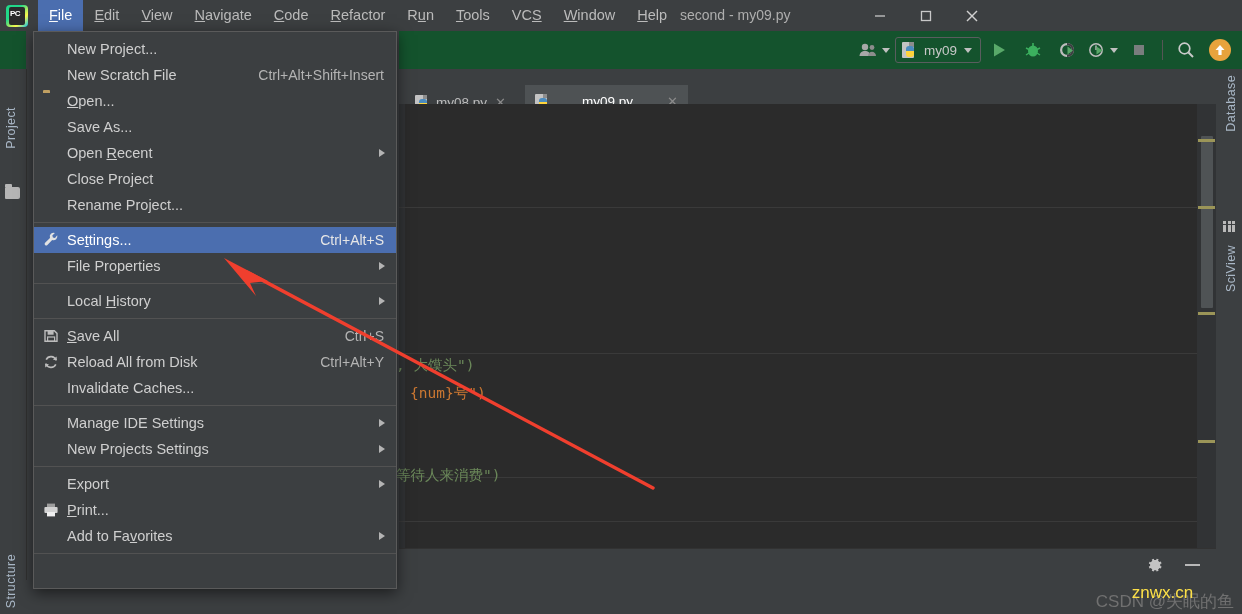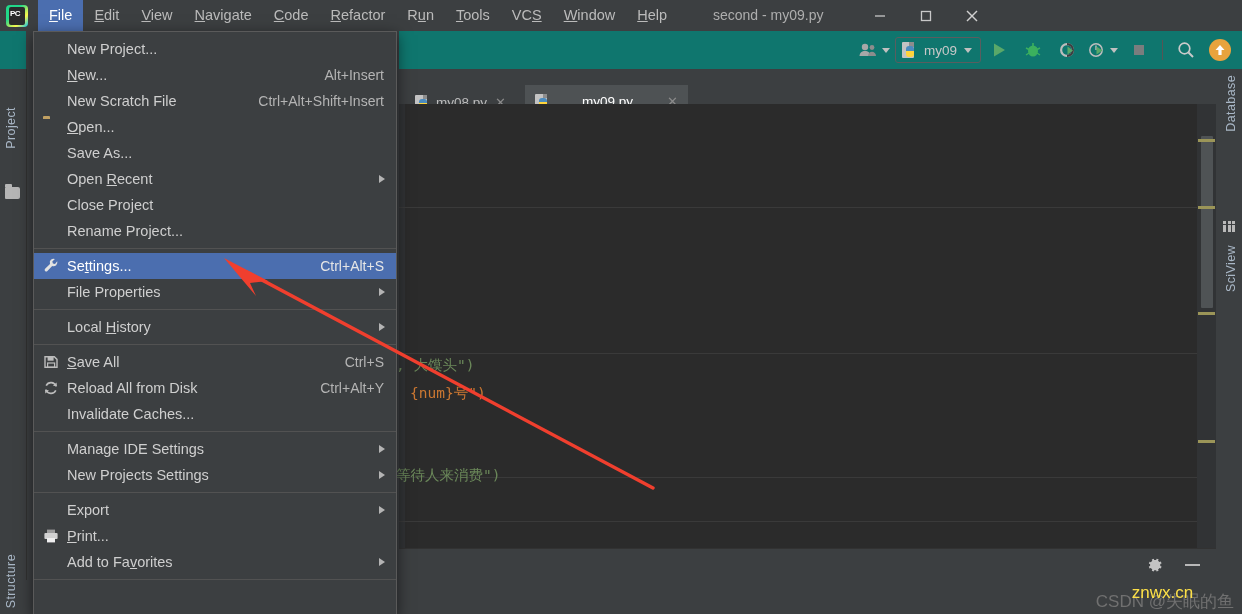--- a/index.html
+++ b/index.html
@@ -14,27 +14,27 @@
   .titlebar{position:absolute;left:0;top:0;width:995px;height:31px;background:#3c3f41;}
   .pc-logo{position:absolute;left:6px;top:5px;width:22px;height:22px;border-radius:4px;
            background:linear-gradient(135deg,#21d789 0%,#21d789 35%,#fcf84a 70%,#07c3f2 100%);
            overflow:hidden;}
   .pc-logo .inner{position:absolute;left:3px;top:2px;width:16px;height:18px;background:#2b2b2b;border-radius:2px;}
   .pc-logo .pc{position:absolute;left:4px;top:4px;color:#fff;font-size:8px;font-weight:bold;letter-spacing:-.5px;}
   .menubar{position:absolute;left:38px;top:0;height:31px;display:flex;align-items:center;}
   .menubar .mi{padding:0 11px;height:31px;line-height:31px;font-size:14.5px;color:#bbbbbb;cursor:default;white-space:nowrap;}
   .menubar .mi.active{background:#4b6eaf;color:#ffffff;}
   .menubar .mi u{text-decoration:underline;}
-  .wintitle{position:absolute;left:680px;top:0;height:31px;line-height:31px;font-size:14px;color:#aeaeae;margin-left:33px;}
+  .wintitle{position:absolute;left:680px;top:0;height:31px;line-height:31px;font-size:14px;color:#aeaeae;}
   .winbtns{position:absolute;right:0;top:0;height:31px;display:flex;align-items:center;}
   .winbtns .wb{width:46px;height:31px;display:flex;align-items:center;justify-content:center;color:#c8c8c8;font-size:14px;}
   .winbtns .wb svg{display:block;}
 
   
-  .toolbar{position:absolute;left:0;top:31px;width:1242px;height:38px;background:#0f766e;}
+  .toolbar{position:absolute;left:0;top:31px;width:1242px;height:38px;background:#14532d;}
   .tb-right{position:absolute;right:6px;top:0;height:38px;display:flex;align-items:center;gap:2px;}
   .tb-btn{height:30px;min-width:26px;display:flex;align-items:center;justify-content:center;padding:0 3px;}
   .runcfg{display:flex;align-items:center;gap:7px;height:24px;padding:0 8px 0 6px;border:1px solid #5a5d5f;border-radius:3px;color:#c8c8c8;font-size:13.5px;}
   .caret{width:0;height:0;border-left:4px solid transparent;border-right:4px solid transparent;border-top:5px solid #c0c0c0;}
   .sep-v{width:1px;height:20px;background:#555;margin:0 5px;}
   .upd-circle{width:22px;height:22px;border-radius:50%;background:#e8a33d;display:flex;align-items:center;justify-content:center;}
 
   
   .leftstrip{position:absolute;left:0;top:69px;width:26px;height:545px;background:#3c3f41;border-right:1px solid #323232;}
   .vtext{position:absolute;writing-mode:vertical-rl;transform:rotate(180deg);font-size:12.5px;color:#a9b7c6;letter-spacing:.4px;white-space:nowrap;}
@@ -330,24 +330,20 @@
   </div>
 
   <div class="statusbar"></div>
 
   <div class="menu">
 
     <div class="mrow">
       <span>New Project...</span>
     </div>
 
-    <div class="mrow">
-      <span><u>N</u>ew...</span>
-      <span class="acc">Alt+Insert</span>
-    </div>
 
     <div class="mrow">
       <span>New Scratch File</span>
       <span class="acc">Ctrl+Alt+Shift+Insert</span>
     </div>
 
     <div class="mrow">
       <span class="micon"><span class="ic-folder"></span></span>
       <span><u>O</u>pen...</span>
     </div>

